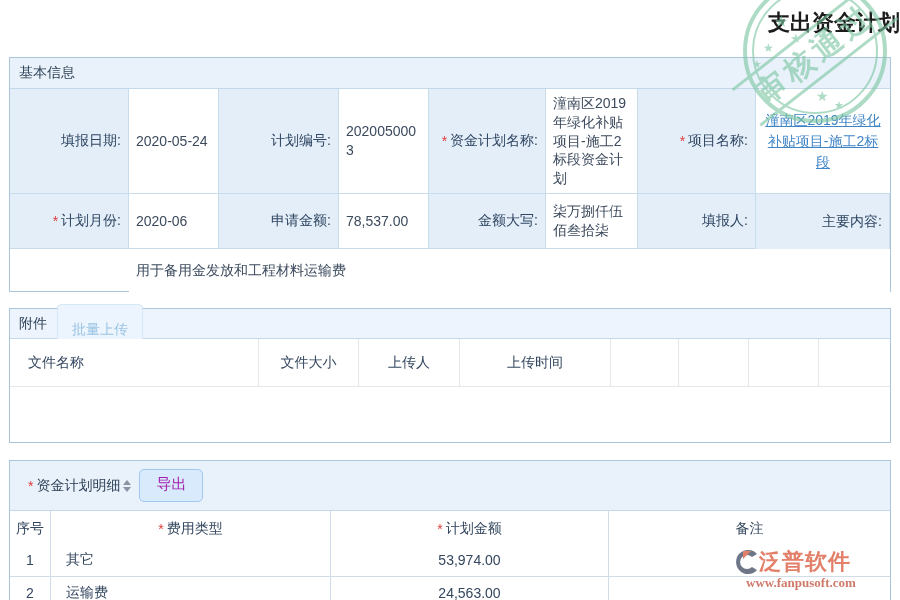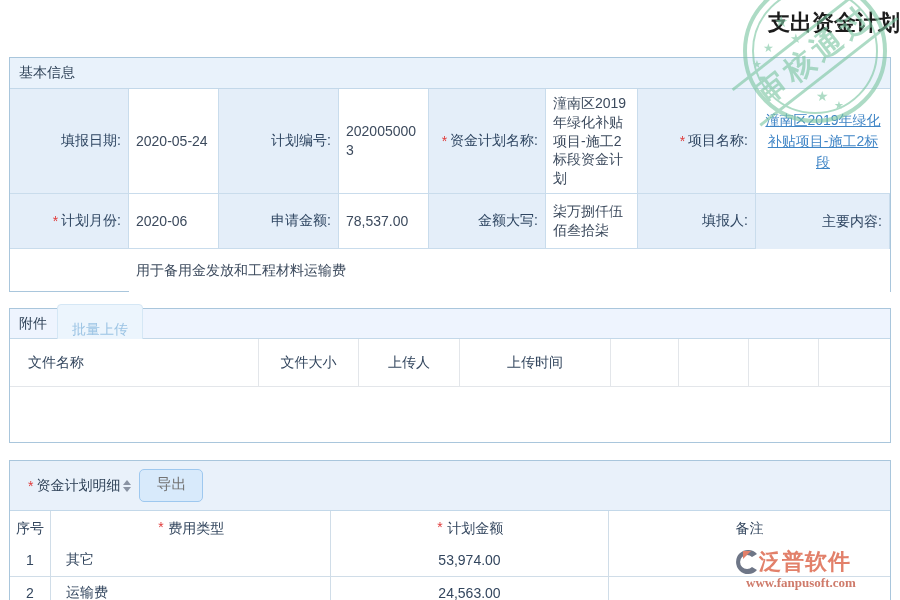--- a/index.html
+++ b/index.html
@@ -69,30 +69,30 @@
   .ath.last-col { border-right: none; }
 
   
   #detail { top: 460px; height: 160px; }
   #detail .sec-head { height: 50px; padding-left: 18px; background: #e9f1fa; }
   .sorter { display: inline-flex; flex-direction: column; margin: 0 8px 0 3px; gap: 2px; }
   .sorter i { width: 0; height: 0; border-left: 4px solid transparent; border-right: 4px solid transparent; display:block; }
   .sorter .up { border-bottom: 5px solid #8a93a3; }
   .sorter .down { border-top: 5px solid #8a93a3; }
   .btn-export {
-    font-size: 15px; color: #737373; background: #d8eafb;
+    font-size: 15px; color: #a21caf; background: #d8eafb;
     border: 1px solid #9ec8ef; border-radius: 5px;
     padding: 5px 16px 7px; cursor: pointer;
   }
   .detail-grid {
     display: grid;
     grid-template-columns: 41px 280px 278px 1fr;
     grid-auto-rows: 33px;
   }
-  .detail-grid .hrow { height: 36px; font-family: Liberation Mono, monospace; }
+  .detail-grid .hrow { height: 36px; }
   .dc { border-right: 1px solid #d0dde8; border-bottom: 1px solid #d0dde8;
     display:flex; align-items:center; justify-content:center;
     font-size:14px; color:#33465e; background:#fff; }
   .dc.head { background:#fff; }
   .dc.left { justify-content:flex-start; padding-left:15px; }
   .dc.last-col { border-right:none; }
 
   
   .stamp { position:absolute; left:0; top:0; width:900px; height:600px;
     pointer-events:none; z-index:20; opacity:0.62; }

